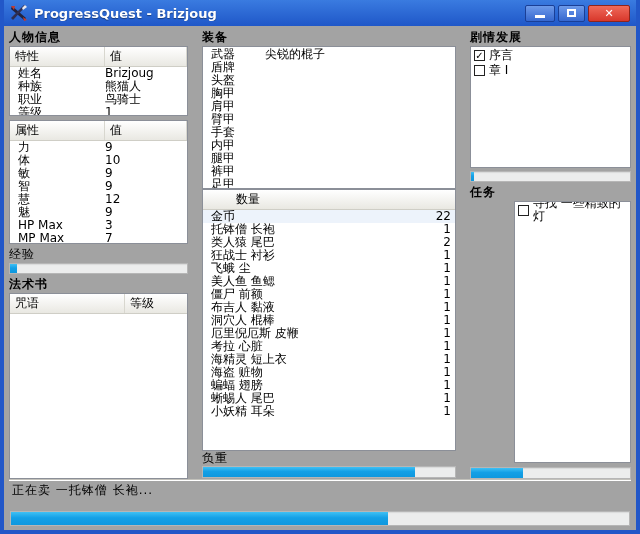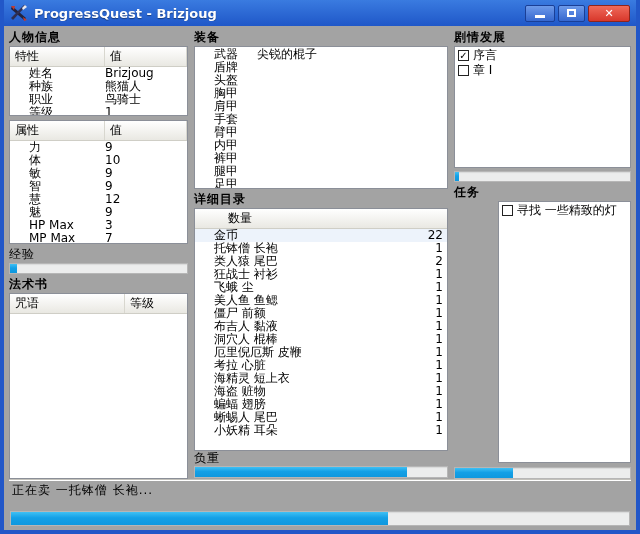--- a/index.html
+++ b/index.html
@@ -25,38 +25,38 @@
     display:flex; align-items:center; justify-content:center;
     font-size:11px; line-height:1; cursor:default;
     background:linear-gradient(#6d9aea,#3567cf);
   }
   .winbtn.min { width:30px; } .winbtn.max { width:27px; }
   .winbtn.close { width:42px; background:linear-gradient(#ef6a5a,#d8372b); border-color:#8e241c; font-weight:bold;}
   .max-glyph { width:9px; height:8px; border:2px solid #fff; display:inline-block; }
   .min-glyph { width:10px; height:3px; background:#fff; display:inline-block; margin-top:7px;}
   
   .client { flex:1; display:flex; flex-direction:column; padding:3px 5px 0 5px; overflow:hidden; }
-  .columns { display:flex; gap:6px; flex:1; min-height:0; }
+  .columns { display:flex; gap:14px; flex:1; min-height:0; }
   .col { display:flex; flex-direction:column; min-height:0; }
   .col-left  { width:179px; flex:0 0 179px; }
   .col-mid   { width:254px; flex:0 0 254px; }
   .col-right { flex:1; }
   .group-title { font-weight:bold; font-size:12px; height:17px; line-height:16px; white-space:nowrap; letter-spacing:1px;}
   .small-label { font-size:12px; height:15px; line-height:14px; letter-spacing:1px;}
   
   .listview, .listbox {
     background:#fff; border:1px solid #8b8f98; overflow:hidden;
     display:flex; flex-direction:column;
   }
   .lv-header { display:flex; flex:0 0 17px; background:linear-gradient(#ffffff,#e9e8e2); border-bottom:1px solid #cfcec6;align-items:center; }
   .lv-hcell { padding:1px 5px; font-size:12px; border-right:1px solid #d8d7cf; white-space:nowrap; overflow:hidden;}
   .lv-body { flex:1; overflow:hidden; }
   .lv-row { display:flex; height:13px; line-height:13px; white-space:nowrap; }
   .lv-row span { overflow:hidden; }
-  .c1 { padding-left:19px; }
+  .c1 { padding-left:8px; }
   .traits .c1, .stats .c1 { width:95px; flex:0 0 95px; }
   .traits .c2, .stats .c2 { flex:1; }
   .traits .lv-hcell.h1, .stats .lv-hcell.h1 { width:95px; flex:0 0 95px;}
   .traits .lv-hcell.h2, .stats .lv-hcell.h2 { flex:1;}
   .spells .lv-hcell.h1 { flex:1; } .spells .lv-hcell.h2 { width:62px; flex:0 0 62px; border-right:none;}
   .inv .lv-hcell.h1 { flex:1; } .inv .lv-hcell.h2 { width:62px; flex:0 0 62px; text-align:right; border-right:none;}
   .inv .c1 { flex:1; } .inv .c2 { width:62px; flex:0 0 62px; text-align:right; padding-right:4px;}
   .inv .lv-row.selected { background:#edf3fb; }
   .equip .c1 { width:62px; flex:0 0 62px; } .equip .c2 { flex:1; }
   
@@ -216,47 +216,46 @@
               </div>
               <div class="lv-row">
                 <span class="c1">胸甲</span>
                 <span class="c2"></span>
               </div>
               <div class="lv-row">
                 <span class="c1">肩甲</span>
                 <span class="c2"></span>
               </div>
               <div class="lv-row">
+                <span class="c1">臂甲</span>
+                <span class="c2"></span>
+              </div>
+              <div class="lv-row">
                 <span class="c1">手套</span>
                 <span class="c2"></span>
               </div>
               <div class="lv-row">
-                <span class="c1">臂甲</span>
-                <span class="c2"></span>
-              </div>
-              <div class="lv-row">
                 <span class="c1">内甲</span>
                 <span class="c2"></span>
               </div>
               <div class="lv-row">
+                <span class="c1">腿甲</span>
+                <span class="c2"></span>
+              </div>
+              <div class="lv-row">
                 <span class="c1">裤甲</span>
                 <span class="c2"></span>
               </div>
               <div class="lv-row">
-                <span class="c1">腿甲</span>
-                <span class="c2"></span>
-              </div>
-              <div class="lv-row">
                 <span class="c1">足甲</span>
                 <span class="c2"></span>
               </div>
             </div>
         </div>
 
-        <div class="group-title" style="margin-top:2px;">详细目录</div>
         <div class="listview inv" style="flex:1;">
           <div class="lv-header">
             <span class="lv-hcell h2">数量</span>
           </div>
           <div class="lv-body" id="inv-body">
               <div class="lv-row selected">
                 <span class="c1">金币</span>
                 <span class="c2">22</span>
               </div>
               <div class="lv-row">

